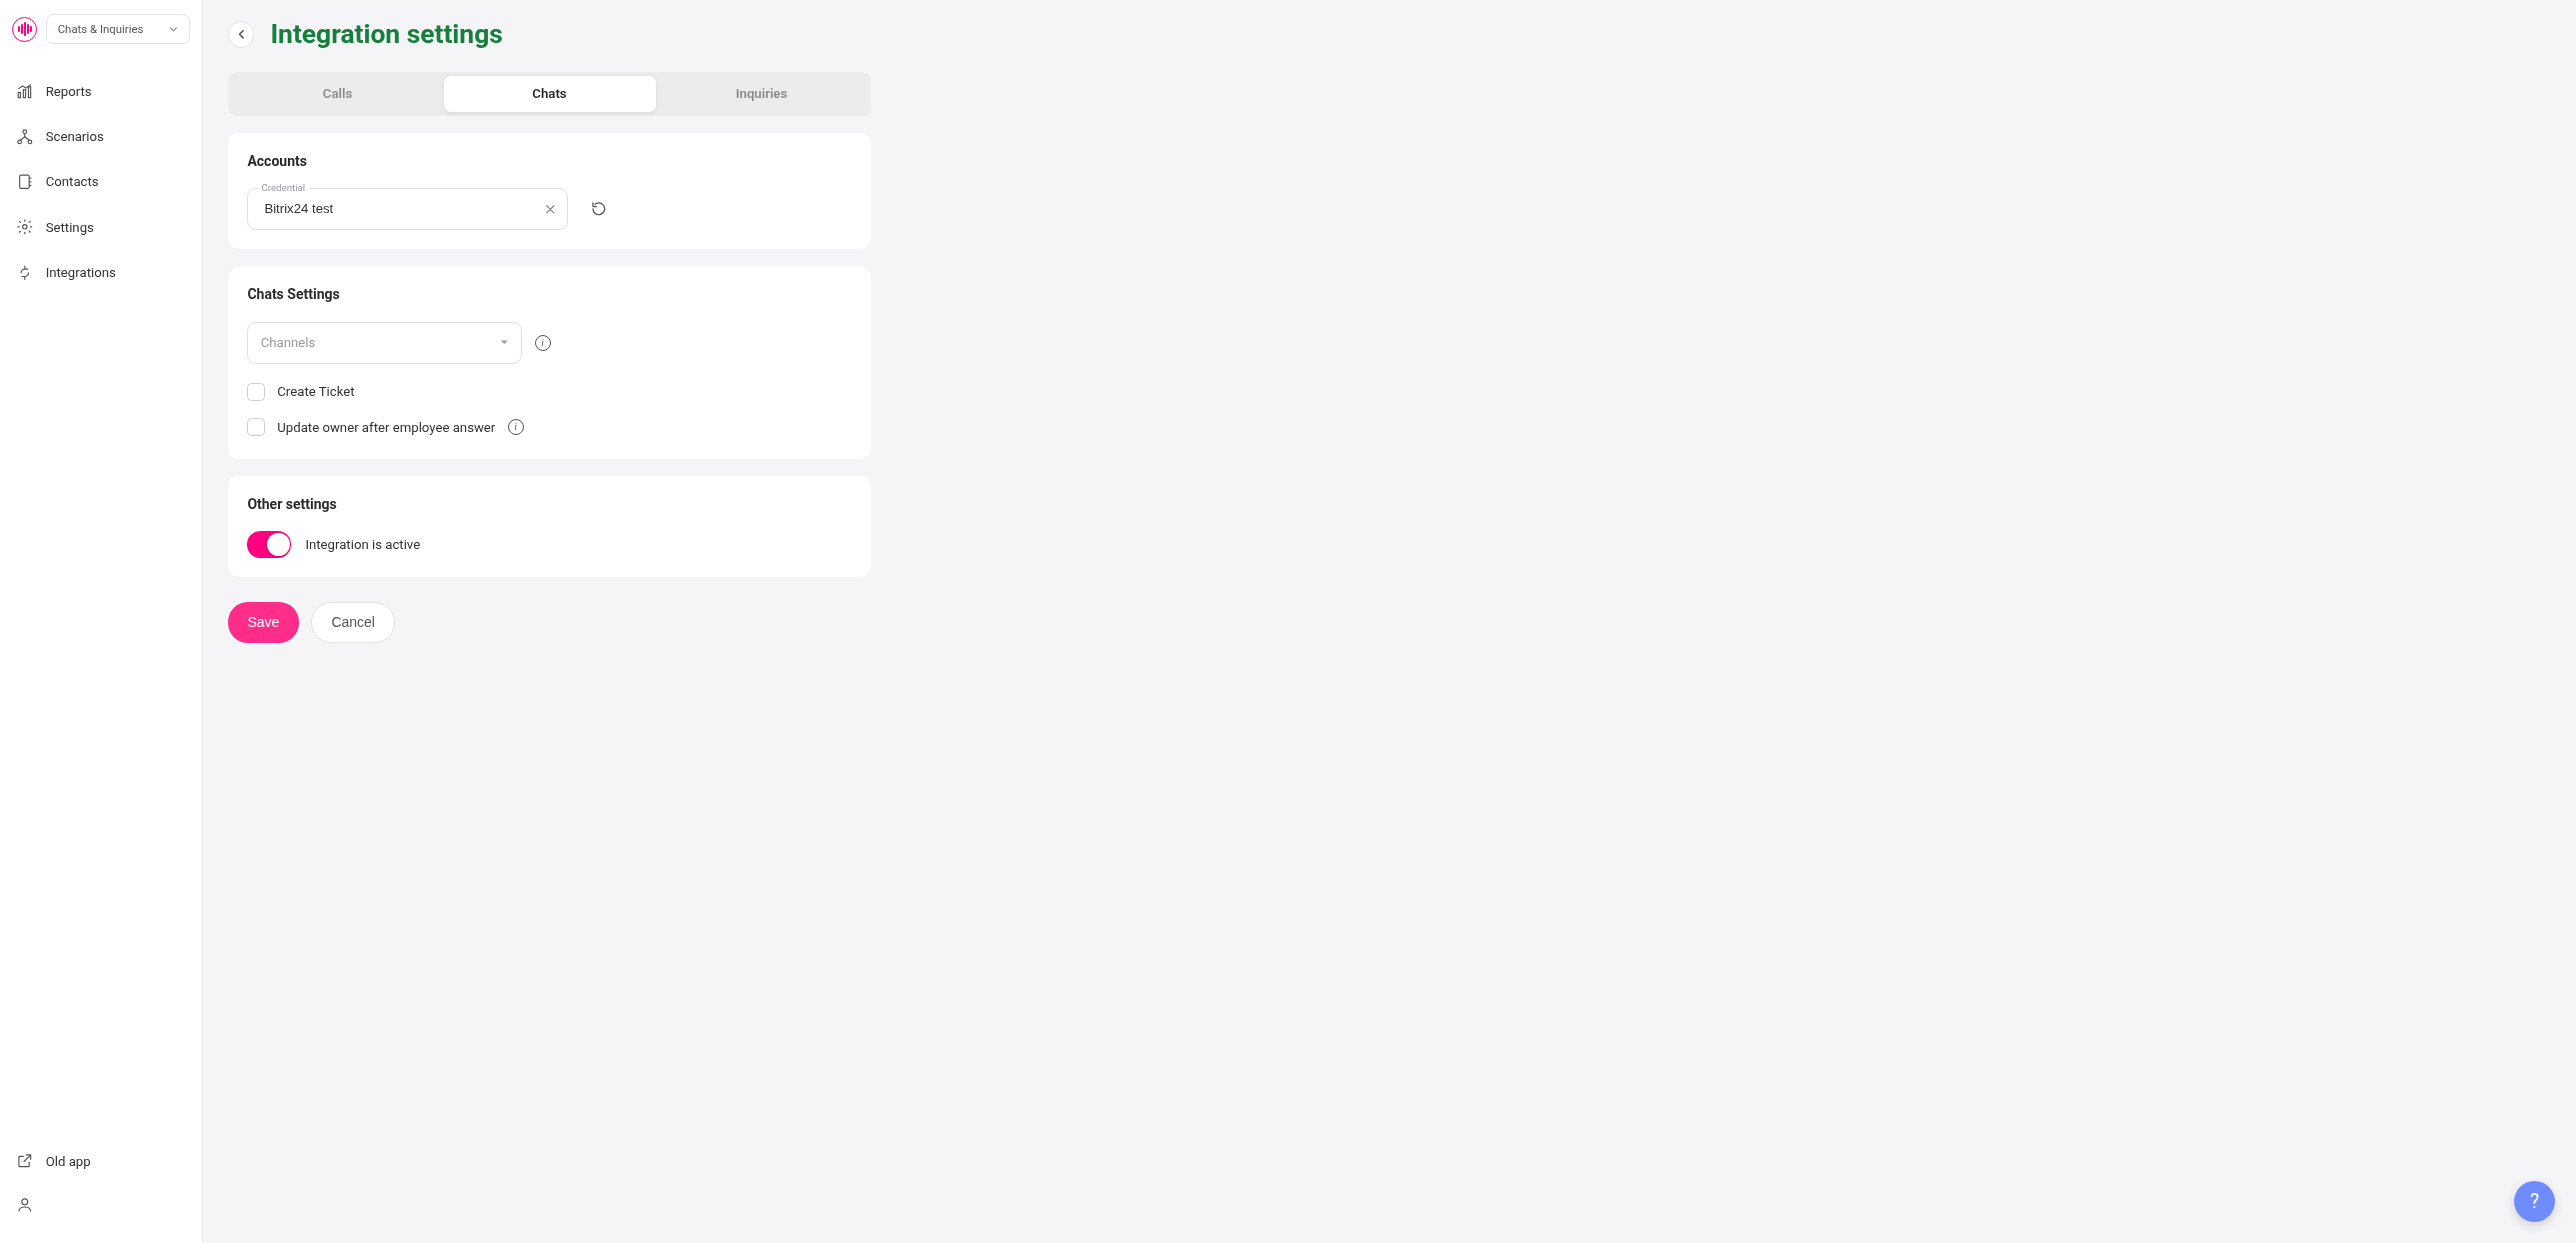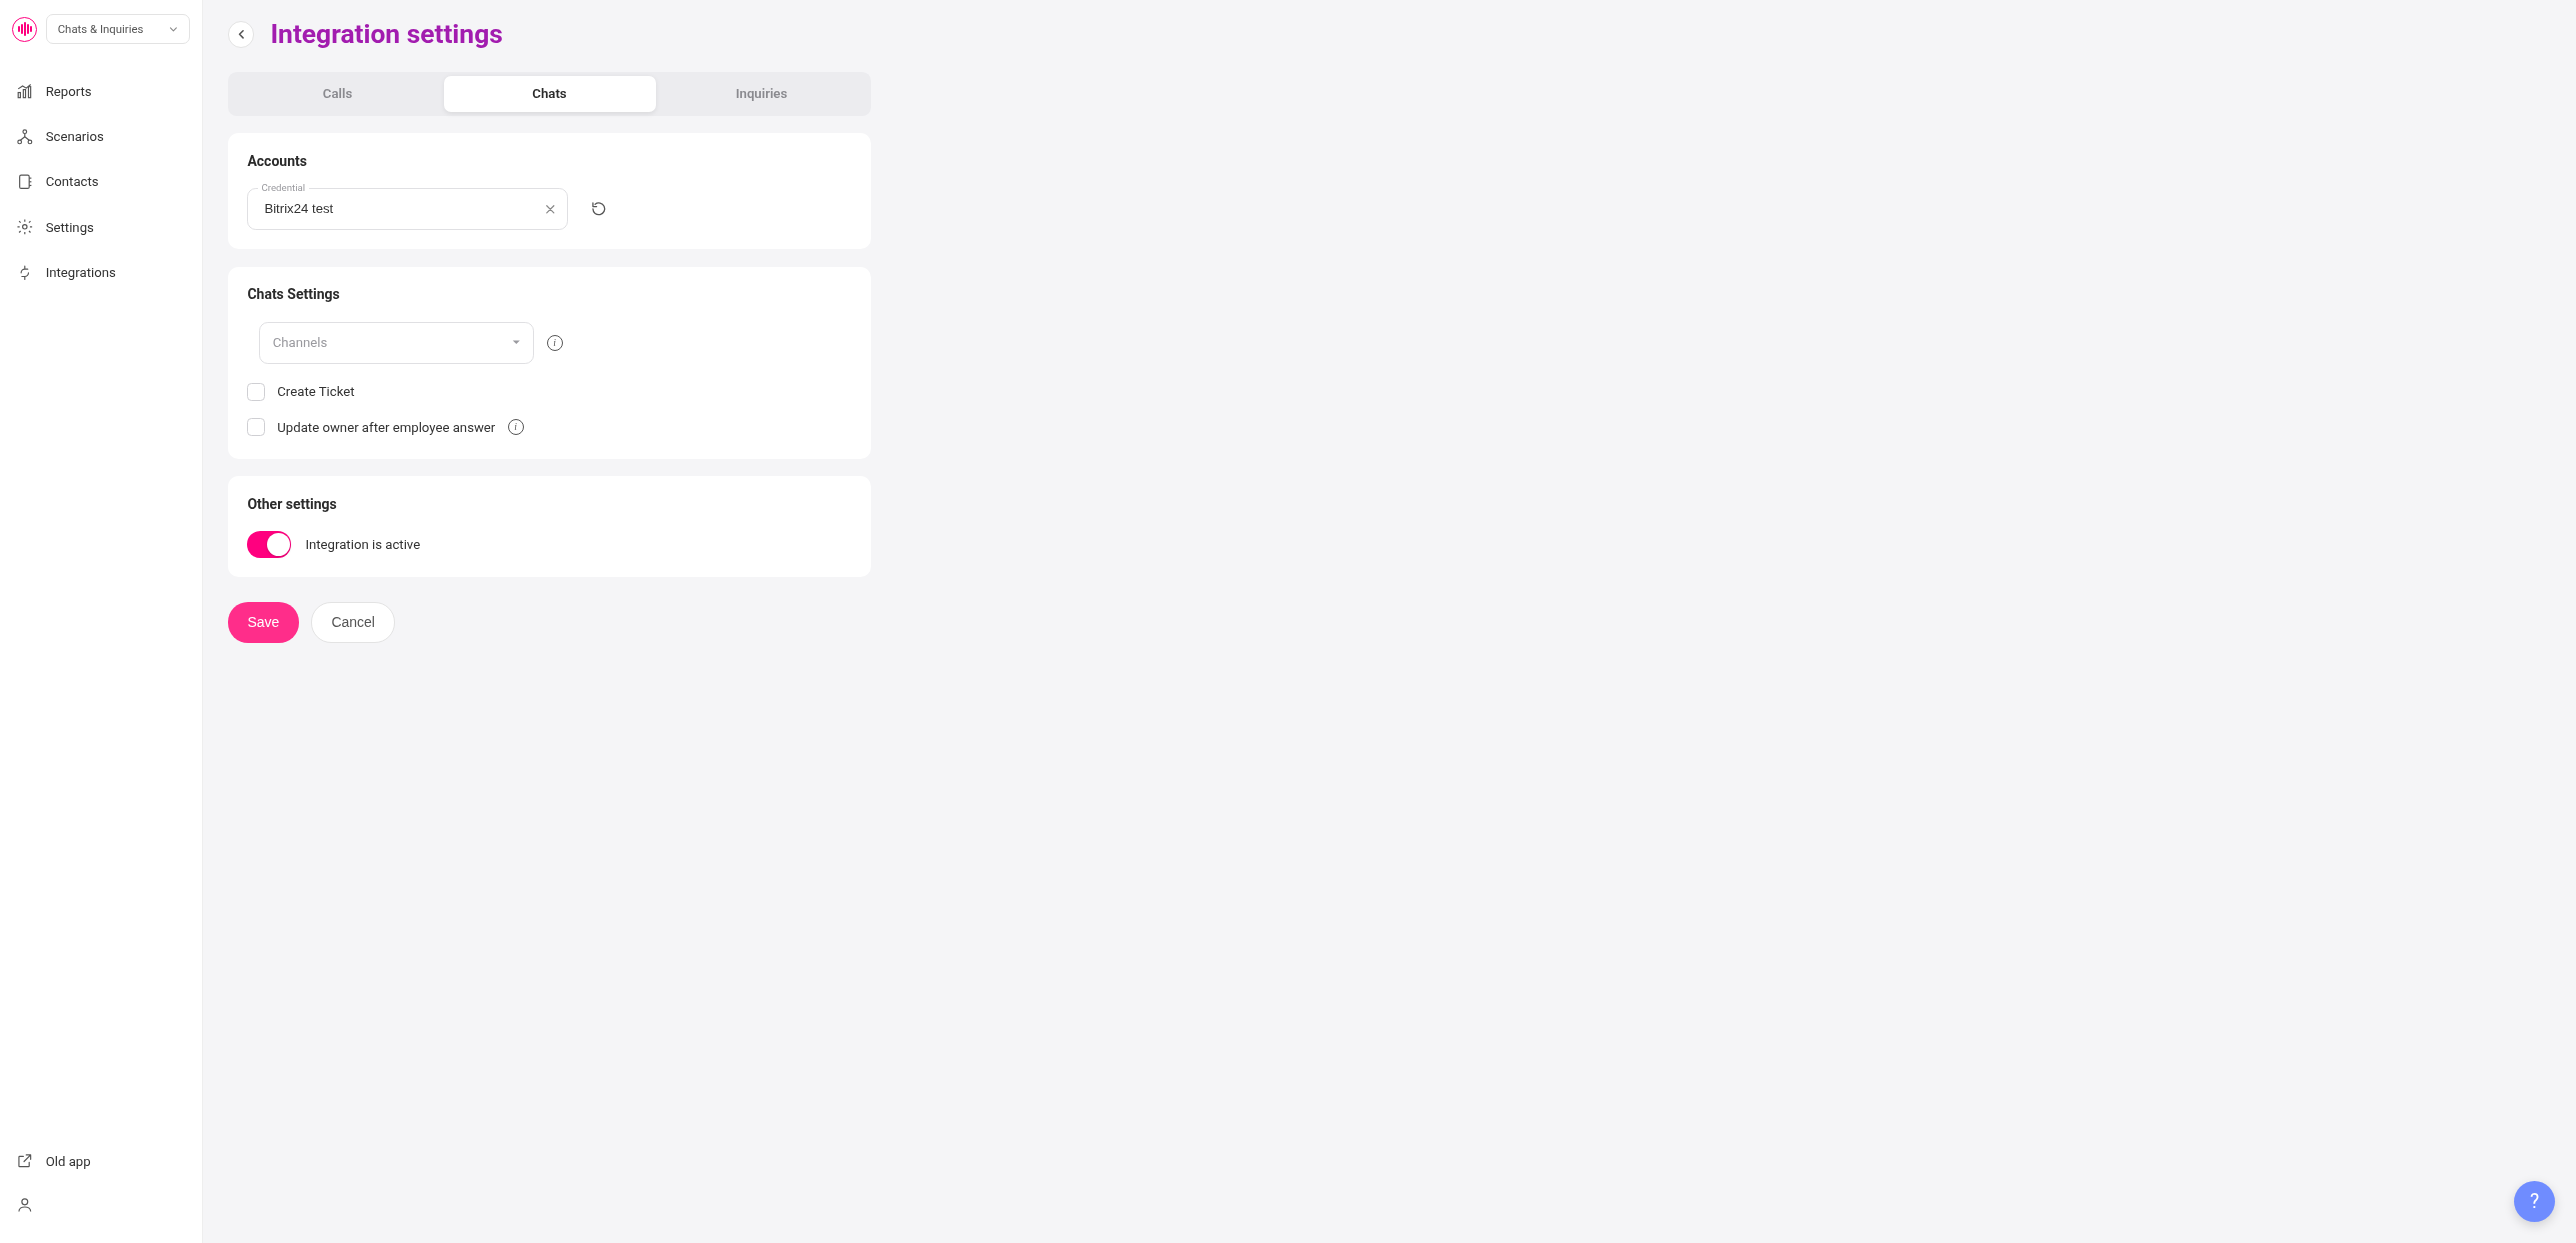--- a/index.html
+++ b/index.html
@@ -108,21 +108,21 @@
     width: 26.4px; height: 26.4px;
     border: 0.9px solid #e3e3e3;
     border-radius: 50%;
     background: #fff;
     display: flex; align-items: center; justify-content: center;
     cursor: pointer;
   }
   .page-title {
     font-size: 26.4px;
     font-weight: 700;
-    color: #a21caf;
+    color: #15803d;
     margin: 0;
   }
 
   .tabs-bar {
     width: 643px;
     background: #ececef;
     border-radius: 8.8px;
     display: flex;
     padding: 3.5px;
     margin-bottom: 17.6px;
@@ -202,21 +202,20 @@
     cursor: pointer;
     color: #555;
     display: flex; align-items: center; justify-content: center;
   }
 
   .select-row {
     display: flex;
     align-items: center;
     gap: 12.3px;
     margin-bottom: 19.4px;
-    margin-left: 12px;
   }
   .select-box {
     width: 275px;
     height: 42px;
     border: 0.9px solid #e0e0e3;
     border-radius: 8.8px;
     display: flex;
     align-items: center;
     justify-content: space-between;
     padding: 0 12.3px;

